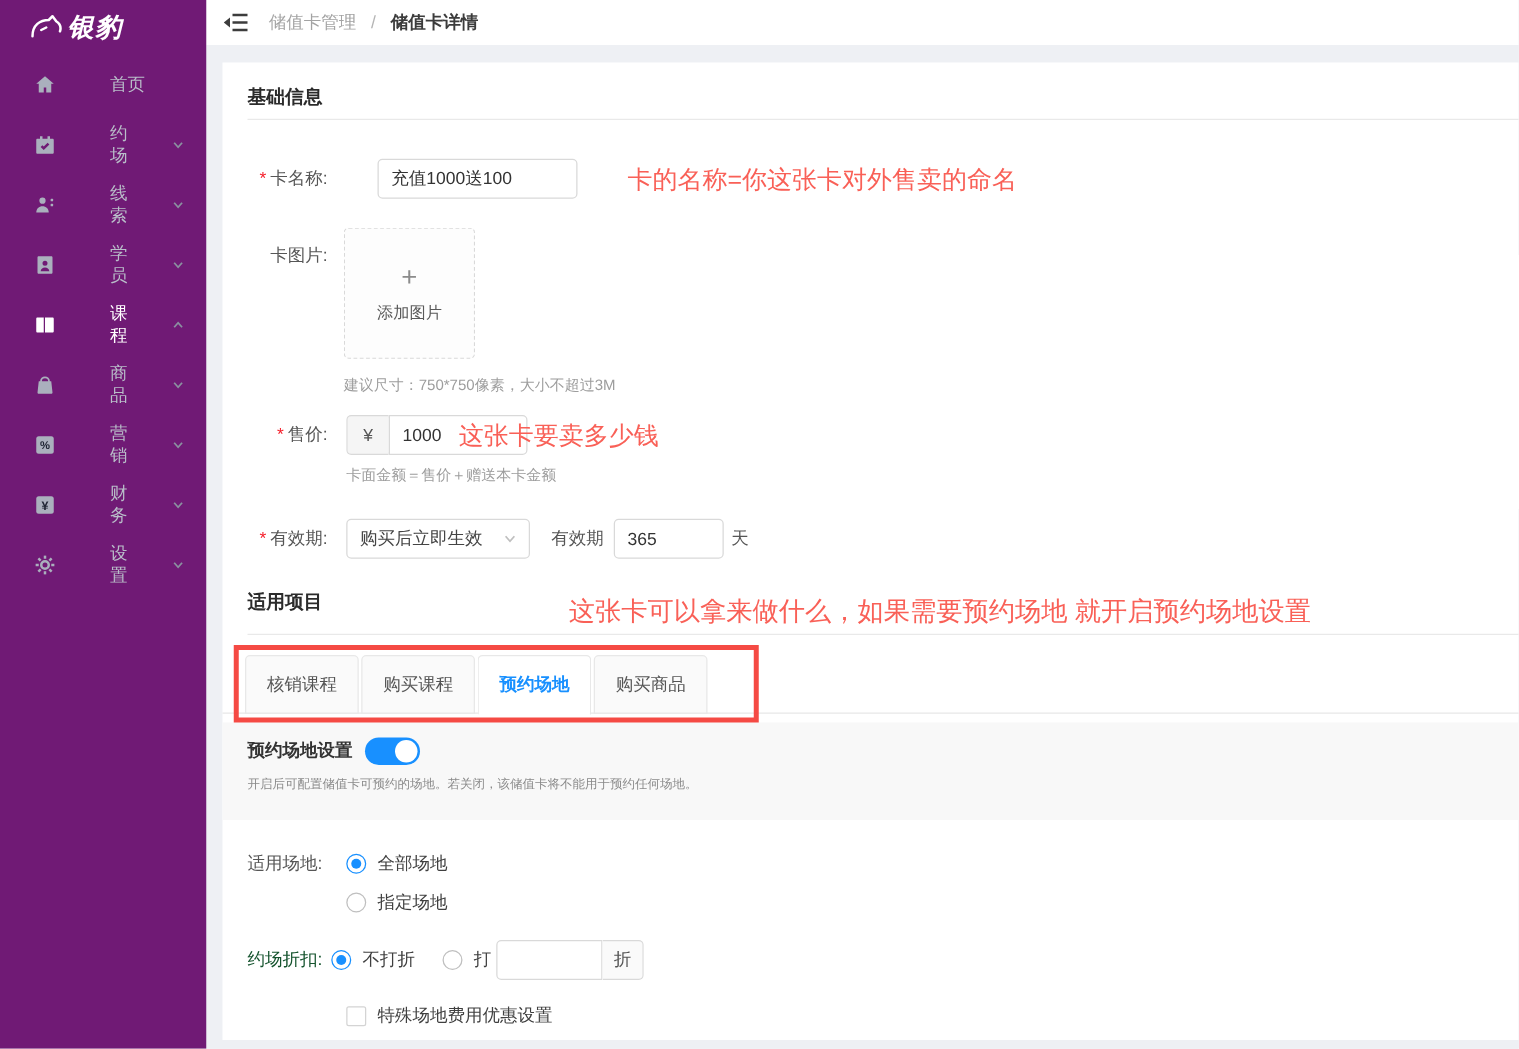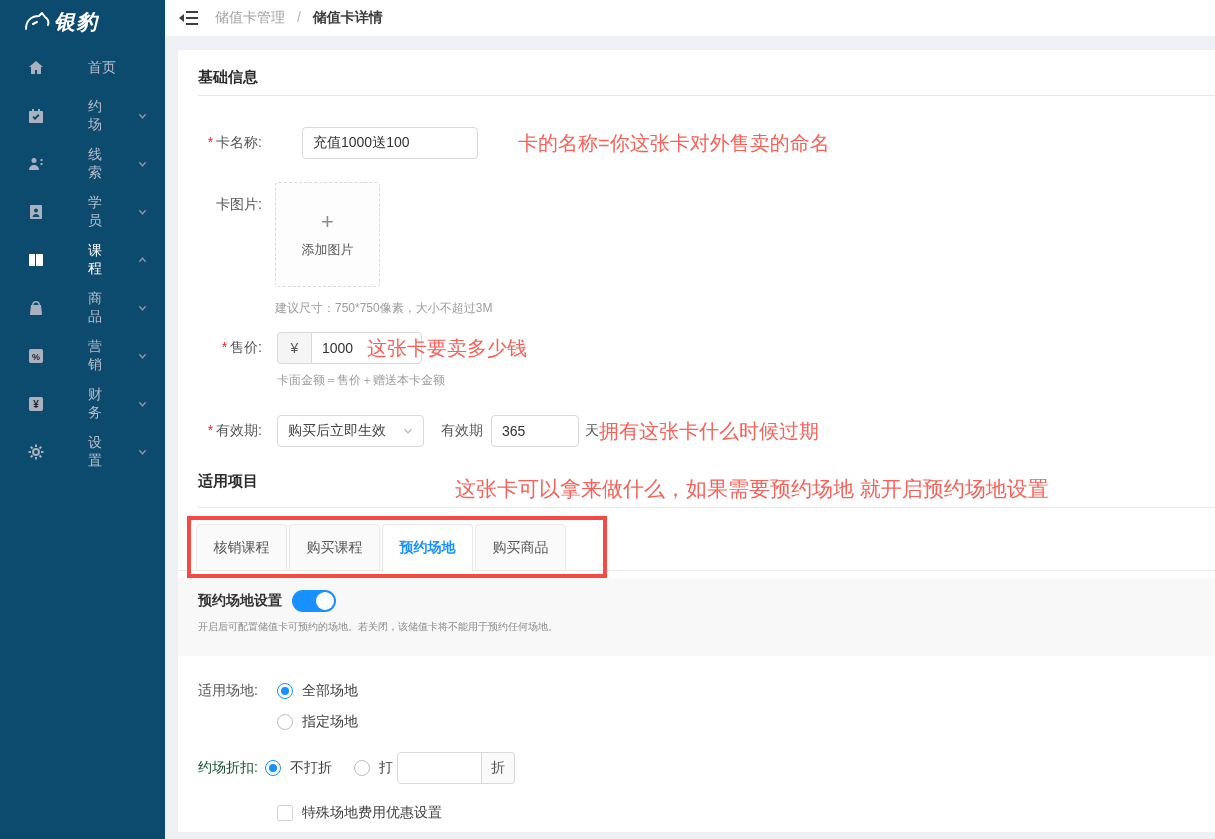--- a/index.html
+++ b/index.html
@@ -1,21 +1,21 @@
 <!DOCTYPE html>
 <html><head>
 <meta charset="utf-8">
 <style>
   * { margin:0; padding:0; box-sizing:border-box; }
   html,body { width:1215px; height:839px; overflow:hidden;
     font-family:"Liberation Sans","DejaVu Sans",sans-serif; font-size:14px; color:#333; }
   body { position:relative; background:#eef0f4; }
 
   
-  .sidebar { position:absolute; left:0; top:0; width:165px; height:839px; background:#0c4a6e; z-index:5; }
+  .sidebar { position:absolute; left:0; top:0; width:165px; height:839px; background:#701a75; z-index:5; }
   .logo { height:44px; display:flex; align-items:center; padding-left:24px; color:#fff; }
   .logo-text { font-size:21px; font-weight:bold; font-style:italic; letter-spacing:1px; margin-left:4px; }
   .nav-item { height:48px; display:flex; align-items:center; padding:0 18px 0 28px; color:#b9bec9; cursor:pointer;gap:36px; }
   .nav-item .nav-ic { width:16px; height:16px; margin-right:8px; flex:0 0 16px; color:#aab0bd; }
   .nav-item .nav-label { flex:1; font-size:14px; }
   .nav-item .chev { width:10px; height:10px; color:#8a90a0; }
   .nav-item.open { color:#fff; } .nav-item.open .nav-ic { color:#fff; }
   .submenu { background:#141a26; }
   .sub-item { height:48px; display:flex; align-items:center; padding-left:52px; color:#b9bec9; font-size:14px; cursor:pointer; }
   .sub-item.active { background:#1289e8; color:#fff; margin:4px 8px 4px 10px; height:40px; padding-left:42px; }
@@ -204,21 +204,21 @@
     </div>
   </div>
 
   <div class="card">
 
     <div class="sec-title" style="top:18px;">基础信息</div>
     <div class="rule" style="top:45px;"></div>
 
     <div class="row" style="top:77px; left:0;gap:34px;">
       <span class="flabel"><span class="req">*</span><span>卡名称:</span></span>
-      <input class="tbox" style="width: 176px; margin-left: 6px;" value="充值1000送100">
+      <input class="tbox" style="width: 160px; margin-left: 6px;" value="充值1000送100">
       <span class="ann" style="margin-left:6px;">卡的名称=你这张卡对外售卖的命名</span>
     </div>
 
     <div class="row" style="top:132px; align-items:flex-start;">
       <span class="flabel" style="padding-top:14px;">卡图片:</span>
       <div class="upload" style="margin-left:13px;">
         <span class="plus">+</span>
         <span class="uptext">添加图片</span>
       </div>
     </div>
@@ -236,21 +236,20 @@
       <span class="flabel"><span class="req">*</span><span>有效期:</span></span>
       <div class="selectbox" style="margin-left:15px;">
         <span class="sel-val">购买后立即生效</span>
         <svg class="chev" viewBox="0 0 10 10" fill="none" stroke="currentColor" stroke-width="1.4">
             <polyline points="1.5,3 5,7 8.5,3"></polyline>
           </svg>
       </div>
       <span style="margin-left:17px; color:#565656;">有效期</span>
       <input class="tbox" style="width: 88px; margin-left: 8px;" value="365">
       <span style="margin-left:6px; color:#565656;">天</span>
-      <span class="ann">拥有这张卡什么时候过期</span>
     </div>
 
     <div class="sec-title" style="top:422px;">适用项目</div>
     <div class="ann" style="position:absolute; left:277px; top:425px; font-size:21px;">这张卡可以拿来做什么，如果需要预约场地 就开启预约场地设置</div>
     <div class="rule" style="top:457px;"></div>
 
     <div class="tabline"></div>
     <div class="tabs">
       <div class="tab">
           <span>核销课程</span>

